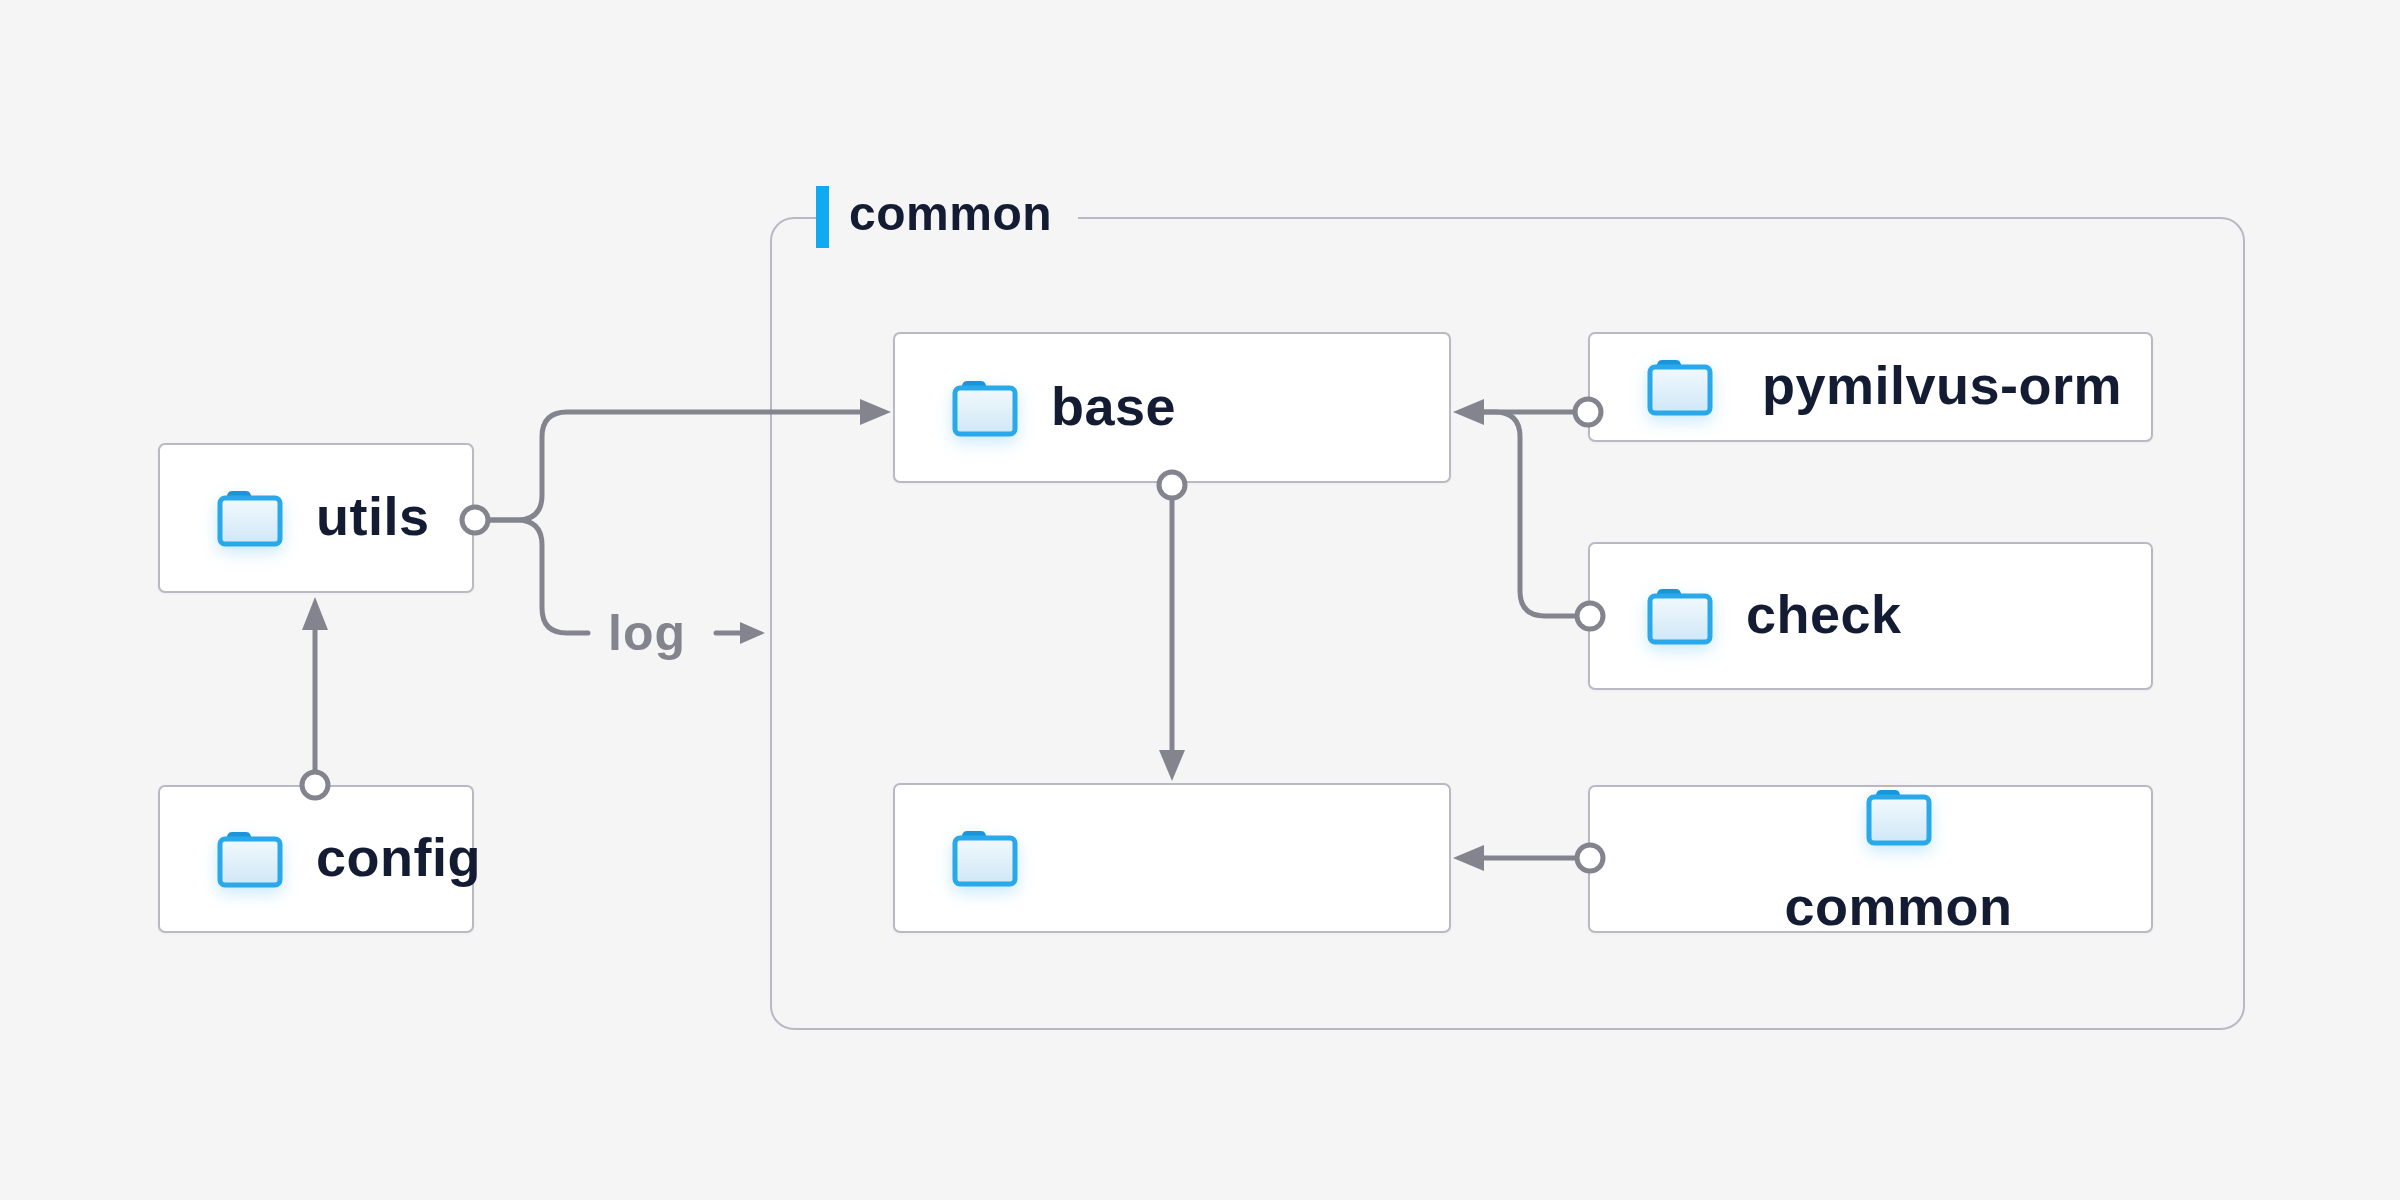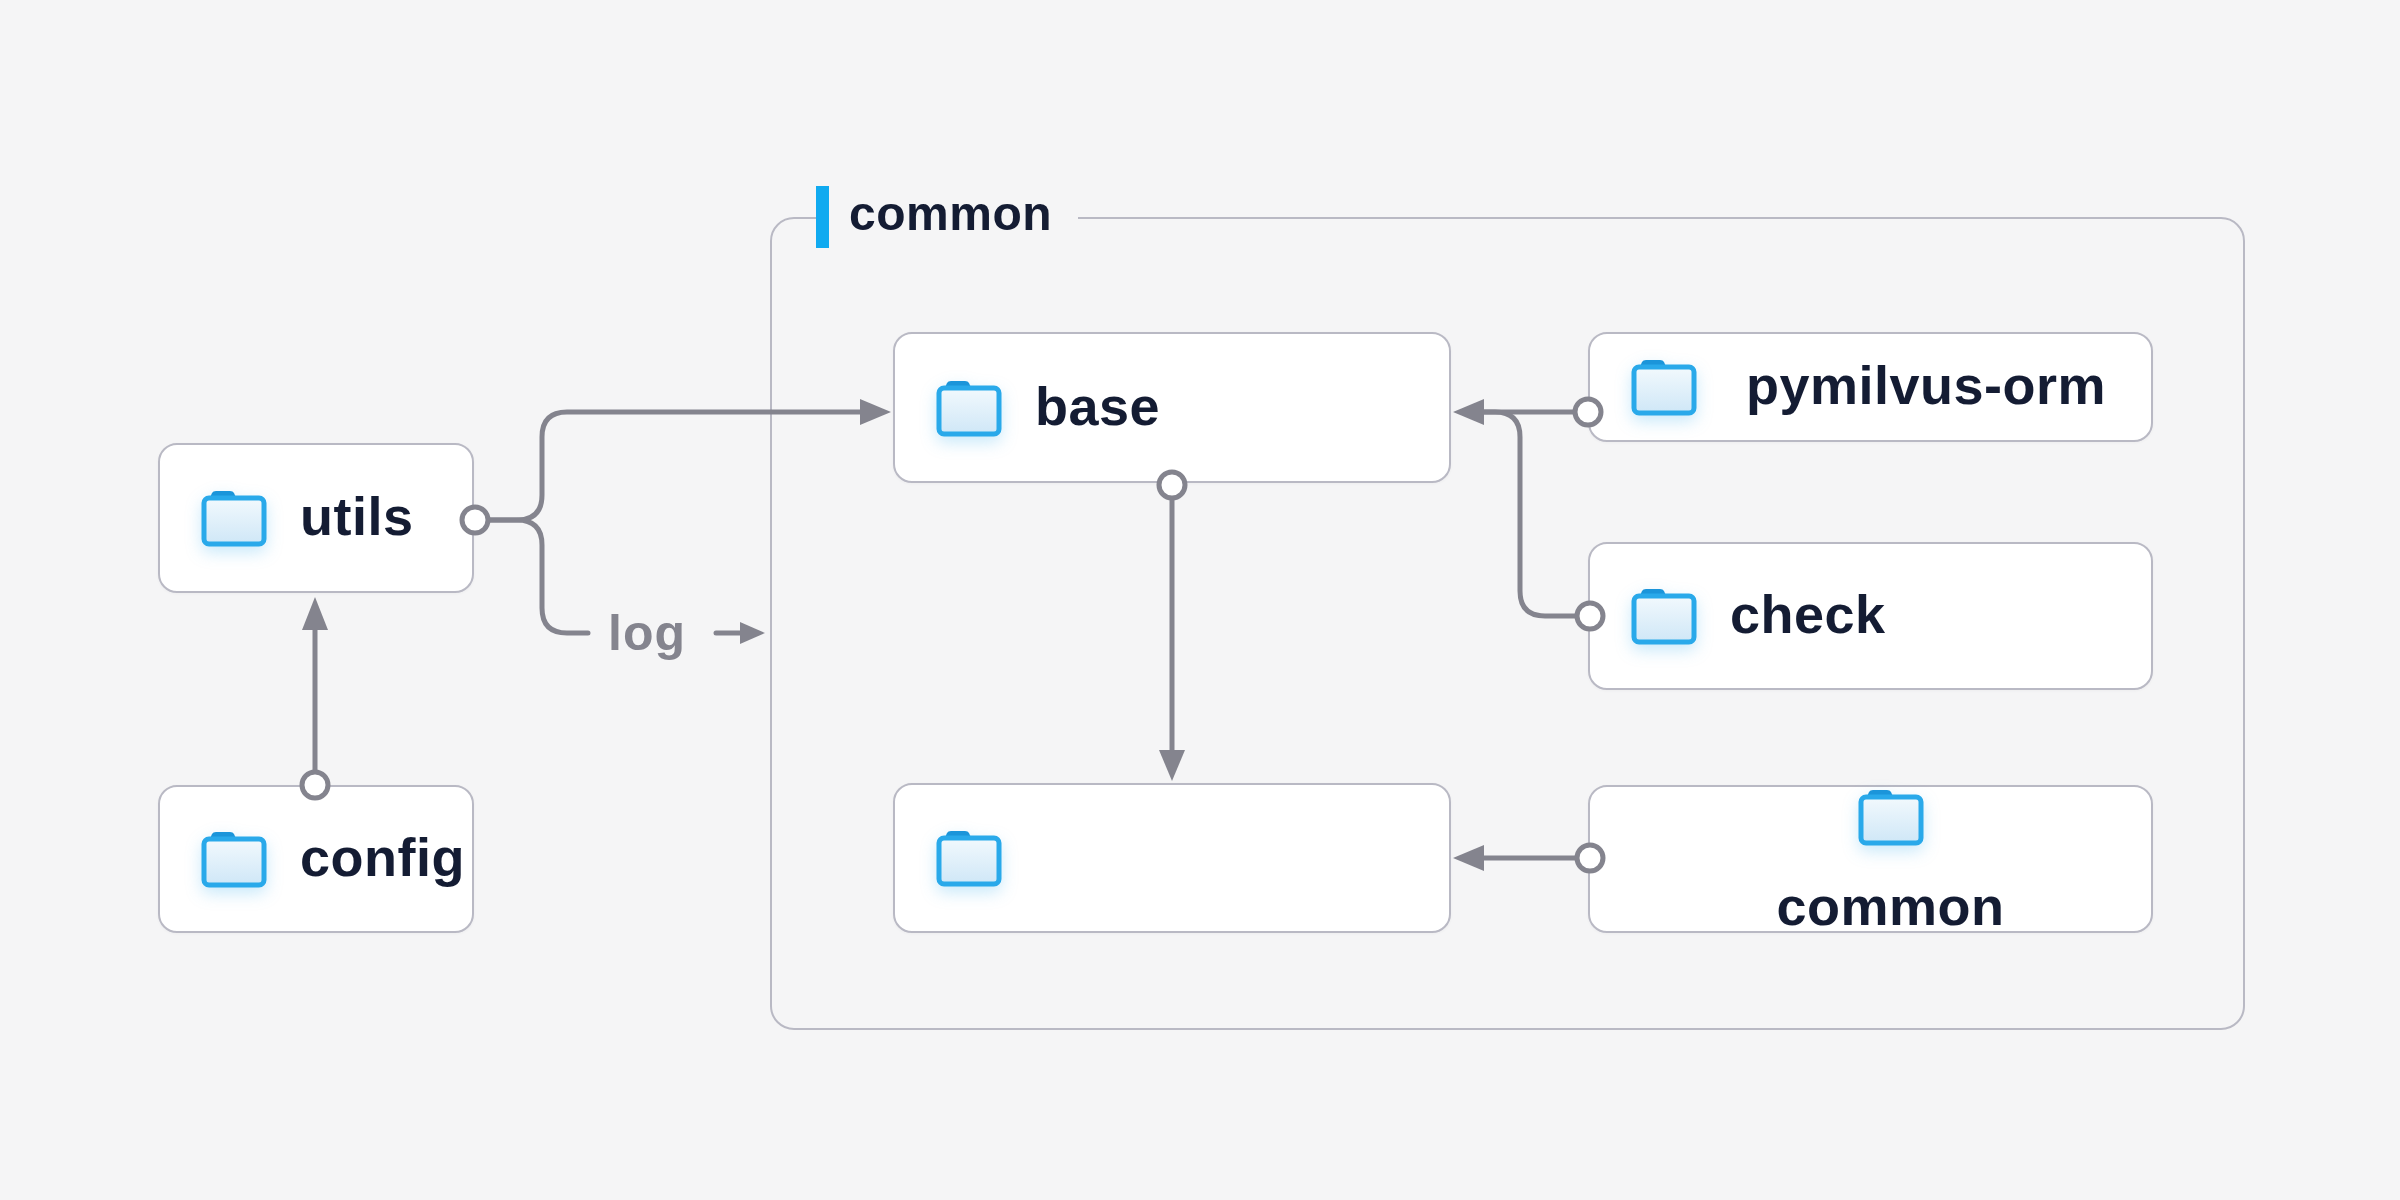--- a/index.html
+++ b/index.html
@@ -44,25 +44,25 @@
     color:#141c33;
     letter-spacing:0.5px;
     line-height:1;
     padding-bottom:6px;
   }
   
   .node{
     position:absolute;
     background:#ffffff;
     border:2px solid #b9b9c4;
-    border-radius:19px;
+    border-radius:7px;
     box-sizing:border-box;
     display:flex;
     align-items:center;
-    padding-left:40px;
+    padding-left:56px;
     gap:32px;
     box-shadow:0 1px 3px rgba(40,45,70,0.04);
     text-align:center;
   }
   .node .label{
     font-size:54px;
     font-weight:700;
     color:#141c33;
     letter-spacing:0.5px;
     line-height:1;

